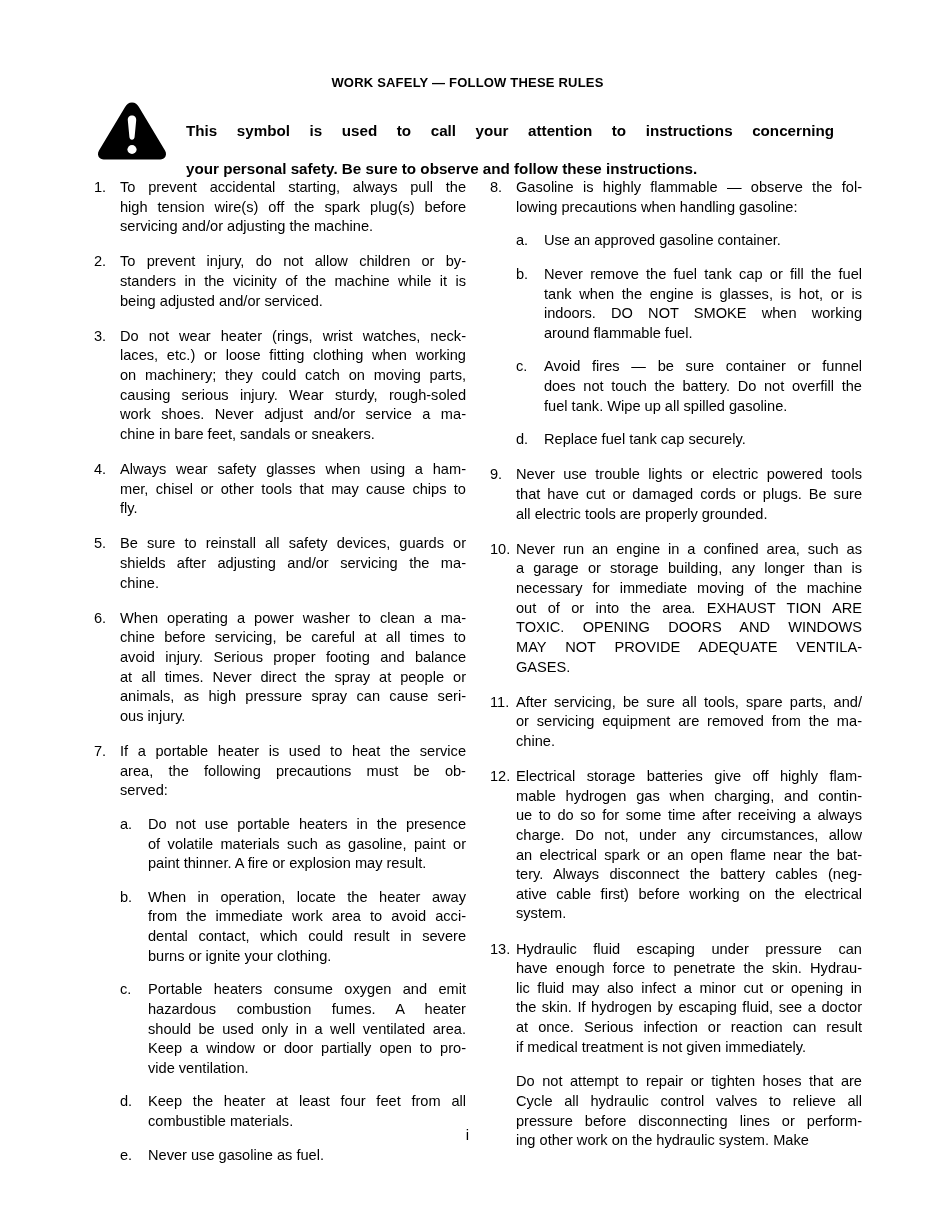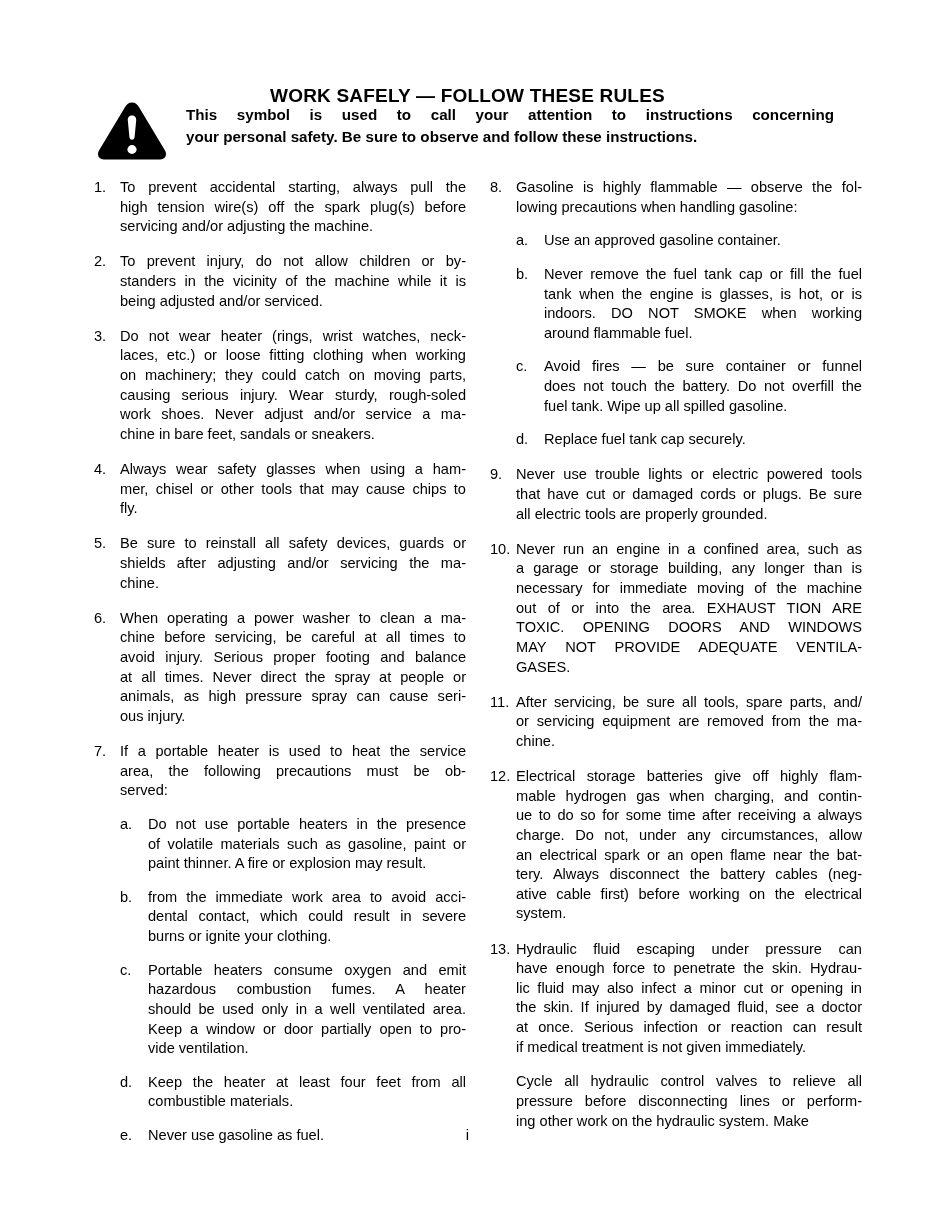--- a/index.html
+++ b/index.html
@@ -19,25 +19,25 @@
 
   .page {
     position: absolute;
     inset: 0;
     background: #fff;
   }
 
   
   .page-title {
     position: absolute;
-    top: 72px;
+    top: 66px;
     left: 0;
     width: 935px;
     text-align: center;
-    font-size: 19px;
+    font-size: 13px;
     font-weight: bold;
     letter-spacing: 0.2px;
   }
 
   
   .callout {
     position: absolute;
     top: 98px;
     left: 96px;
     width: 760px;
@@ -57,20 +57,21 @@
     line-height: 1.42;
     text-align: justify;
     width: 648px;
     margin-top: 6px;
   }
   .callout-text .l {
     display: block;
     text-align: justify;
     text-align-last: justify;
     white-space: nowrap;
+    margin-top: 16px;
   }
   .callout-text .l.last {
     text-align-last: left;
   }
 
   
   .col {
     position: absolute;
     top: 178px;
     font-size: 14.6px;
@@ -231,20 +232,21 @@
             <span class="marker">a.</span>
             <span class="txt">
               <span class="l">Do not use portable heaters in the presence</span>
               <span class="l">of volatile materials such as gasoline, paint or</span>
               <span class="l last">paint thinner. A fire or explosion may result.</span>
             </span>
           </div>
           <div class="sub">
             <span class="marker">b.</span>
             <span class="txt">
+              <span class="l">When in operation, locate the heater away</span>
               <span class="l">from the immediate work area  to avoid acci-</span>
               <span class="l">dental contact, which could result in severe</span>
               <span class="l last">burns or ignite your clothing.</span>
             </span>
           </div>
           <div class="sub">
             <span class="marker">c.</span>
             <span class="txt">
               <span class="l">Portable heaters consume oxygen and emit</span>
               <span class="l">hazardous combustion fumes. A heater</span>
@@ -348,25 +350,26 @@
           <span class="l">ative cable first) before working on the electrical</span>
           <span class="l last">system.</span>
         </span>
       </div>
       <div class="rule wide">
         <span class="marker">13.</span>
         <span class="txt">
           <span class="l">Hydraulic fluid escaping under pressure can</span>
           <span class="l">have enough force to penetrate the skin. Hydrau-</span>
           <span class="l">lic fluid may also infect a minor cut or opening in</span>
-          <span class="l">the skin. If injured by damaged fluid, see a doctor</span>
+          <span class="l">the skin. If hydrogen by escaping fluid, see a doctor</span>
           <span class="l">at once. Serious infection or reaction can result</span>
           <span class="l last">if medical treatment is not given immediately.</span>
         </span>
         <span class="txt para-gap">
+          <span class="l">Do not attempt to repair or tighten hoses that are</span>
           <span class="l">Cycle all hydraulic control valves to relieve all</span>
           <span class="l">pressure before disconnecting lines or perform-</span>
           <span class="l last">ing other work on the hydraulic system. Make</span>
         </span>
       </div>
     </div>
 
   <div class="folio">i</div>
 </div>
 

